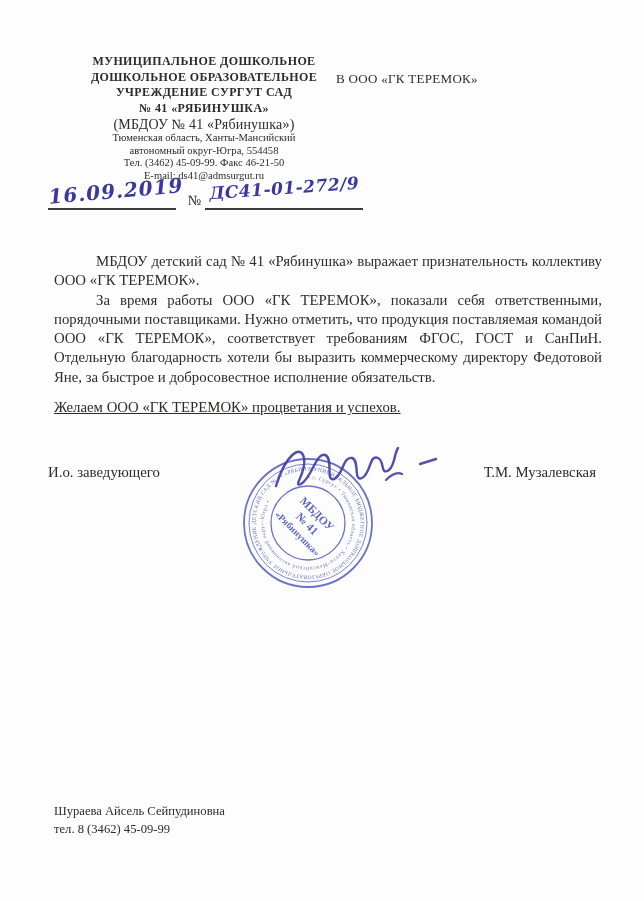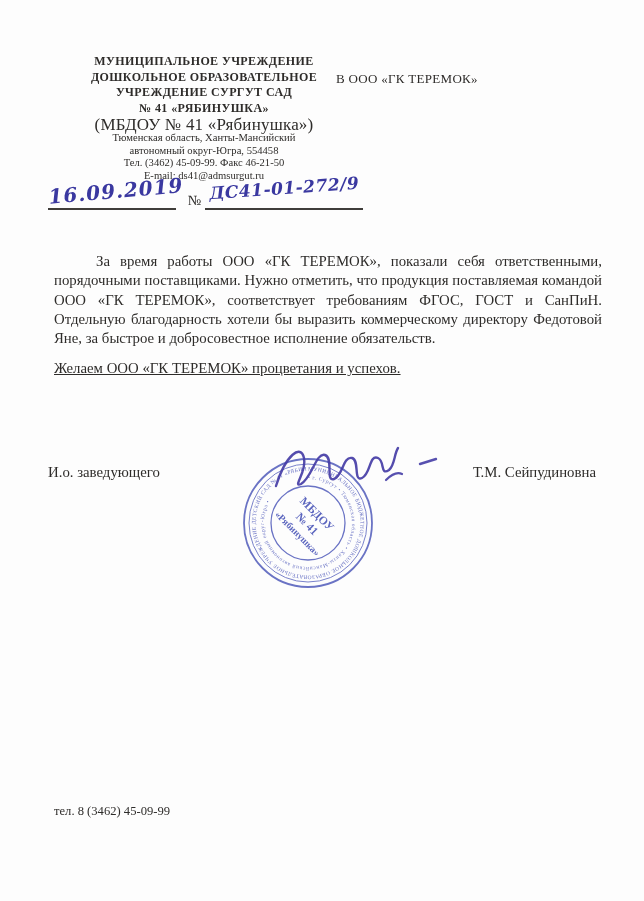--- a/index.html
+++ b/index.html
@@ -14,21 +14,21 @@
   .page { position:absolute; inset:0; background:#fdfdfd; }
 
   
   .letterhead {
     position:absolute; left:50px; top:54px; width:308px;
     text-align:center;
   }
   .lh-bold {
     font-weight:bold; font-size:12px; line-height:15.6px; letter-spacing:.4px;
   }
-  .lh-short { font-size:17px; line-height:15px; margin-top:1px; letter-spacing:.2px; }
+  .lh-short { font-size:14px; line-height:15px; margin-top:1px; letter-spacing:.2px; }
   .lh-small { font-size:10.6px; line-height:12.4px; }
   .lh-email-row { font-size:10.6px; line-height:12.4px; }
   .lh-email { }
 
   
   .recipient {
     position:absolute; left:336px; top:71px; width:270px;
     font-size:13px; letter-spacing:.3px;
   }
 
@@ -84,21 +84,21 @@
     position:absolute; left:54px; top:802px;
     font-size:12.6px; line-height:18px;
   }
 </style>
 </head>
 <body>
 
 <div class="page">
 
   <div class="letterhead">
-    <div class="lh-bold">МУНИЦИПАЛЬНОЕ  УЧРЕЖДЕНИЕ</div>
+    <div class="lh-bold">МУНИЦИПАЛЬНОЕ  ДОШКОЛЬНОЕ</div>
     <div class="lh-bold">ДОШКОЛЬНОЕ ОБРАЗОВАТЕЛЬНОЕ</div>
     <div class="lh-bold">УЧРЕЖДЕНИЕ СУРГУТ САД</div>
     <div class="lh-bold">№ 41 «РЯБИНУШКА»</div>
     <div class="lh-short">(МБДОУ № 41 «Рябинушка»)</div>
     <div class="lh-small">Тюменская область, Ханты-Мансийский</div>
     <div class="lh-small">автономный округ-Югра, 554458</div>
     <div class="lh-small">Тел. (3462) 45-09-99. Факс 46-21-50</div>
     <div class="lh-email-row"><span>E-mail: </span><span class="lh-email">ds41@admsurgut.ru</span></div>
   </div>
 
@@ -108,27 +108,28 @@
     <div class="ref-date-cell">
       <span class="hw">16.09.2019</span>
     </div>
     <div class="ref-no">№</div>
     <div class="ref-num-cell">
       <span class="hw">ДС41-01-272/9</span>
     </div>
   </div>
 
   <div class="letter-body">
+    <p>МБДОУ детский сад № 41 «Рябинушка» выражает признательность коллективу ООО «ГК ТЕРЕМОК».</p>
     <p>За время работы ООО «ГК ТЕРЕМОК», показали себя ответственными, порядочными поставщиками. Нужно отметить, что продукция поставляемая командой ООО «ГК ТЕРЕМОК», соответствует требованиям ФГОС, ГОСТ и СанПиН. Отдельную благодарность хотели бы выразить коммерческому директору Федотовой Яне, за быстрое и добросовестное исполнение обязательств.</p>
     <p class="no-indent">Желаем ООО «ГК ТЕРЕМОК» процветания и успехов.</p>
   </div>
 
   <div class="sig-row">
     <span>И.о. заведующего</span>
-    <span>Т.М. Сейпудиновна</span>
+    <span>Т.М. Музалевская</span>
   </div>
 
   <div class="stamp-wrap">
     <svg width="150" height="148" viewBox="-75 -74 150 148">
       <g stroke="#4a55b8" fill="none" opacity="0.82">
         <circle r="64" stroke-width="1.8"></circle>
         <circle r="59" stroke-width="0.9"></circle>
         <circle r="37" stroke-width="1.3"></circle>
       </g>
       <defs>
@@ -153,16 +154,17 @@
     <svg width="180" height="72" viewBox="0 0 180 72">
       <path d="M8,52 C18,20 33,10 36,24 C39,38 24,54 33,50 C44,44 48,18 57,21
                C66,24 57,48 66,45 C75,42 75,22 84,24 C92,26 85,48 94,44
                C103,40 101,20 110,24 C117,27 112,42 121,36 C127,31 126,20 130,14" fill="none" stroke="#453da6" stroke-width="2.4" stroke-linecap="round" opacity="0.92"></path>
       <path d="M118,46 C124,40 130,38 134,40" fill="none" stroke="#453da6" stroke-width="2.2" stroke-linecap="round" opacity="0.9"></path>
       <path d="M152,30 L168,25" fill="none" stroke="#453da6" stroke-width="2.4" stroke-linecap="round" opacity="0.9"></path>
     </svg>
   </div>
 
   <div class="footer-contact">
+    <div>Шураева Айсель Сейпудиновна</div>
     <div>тел. 8 (3462) 45-09-99</div>
   </div>
 
 </div>
 
 </body></html>

